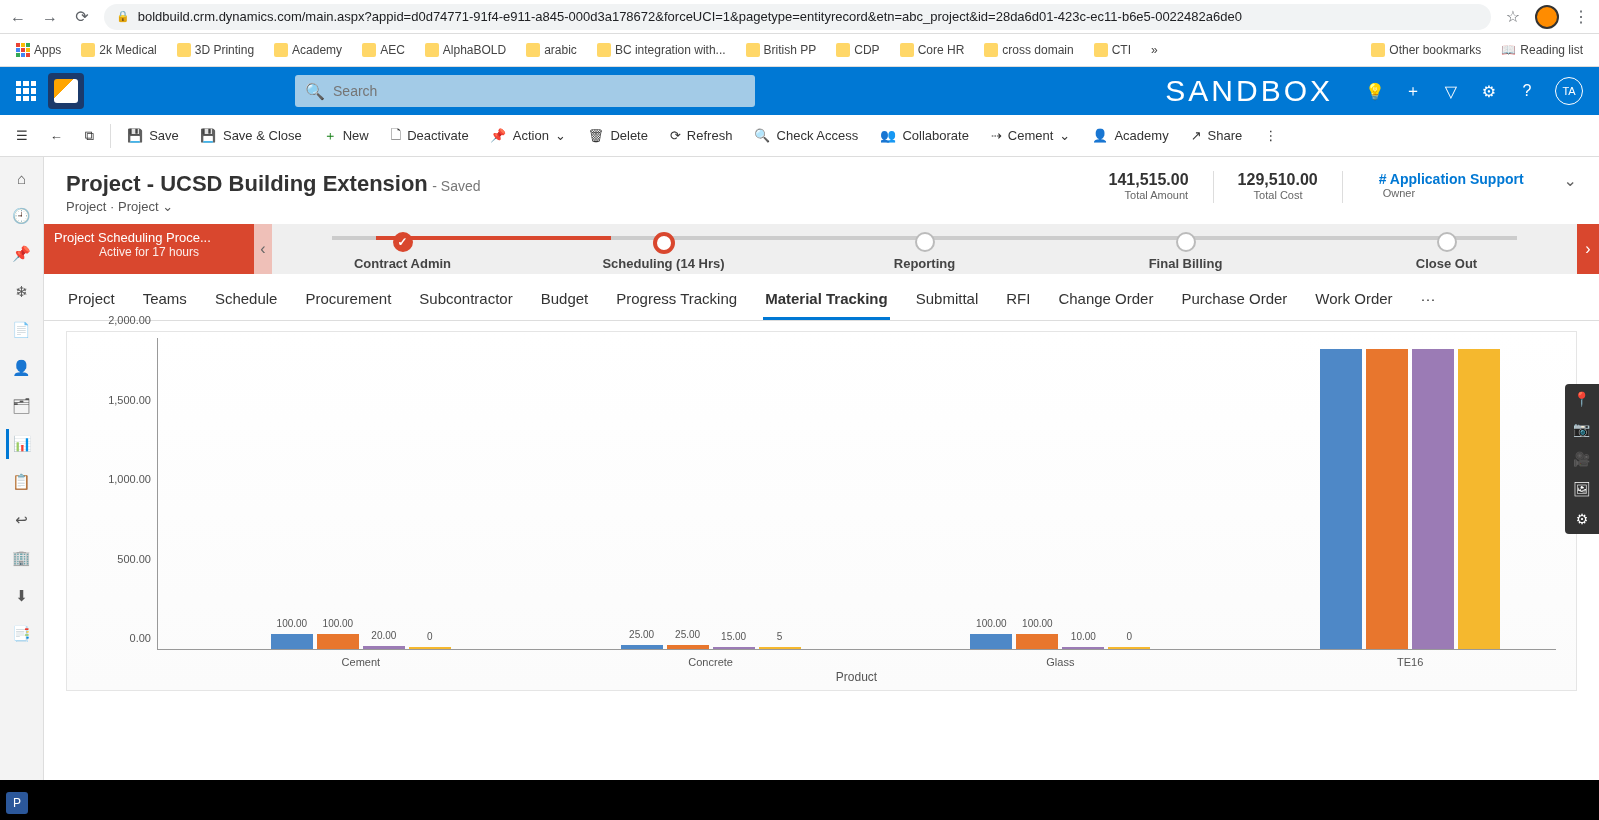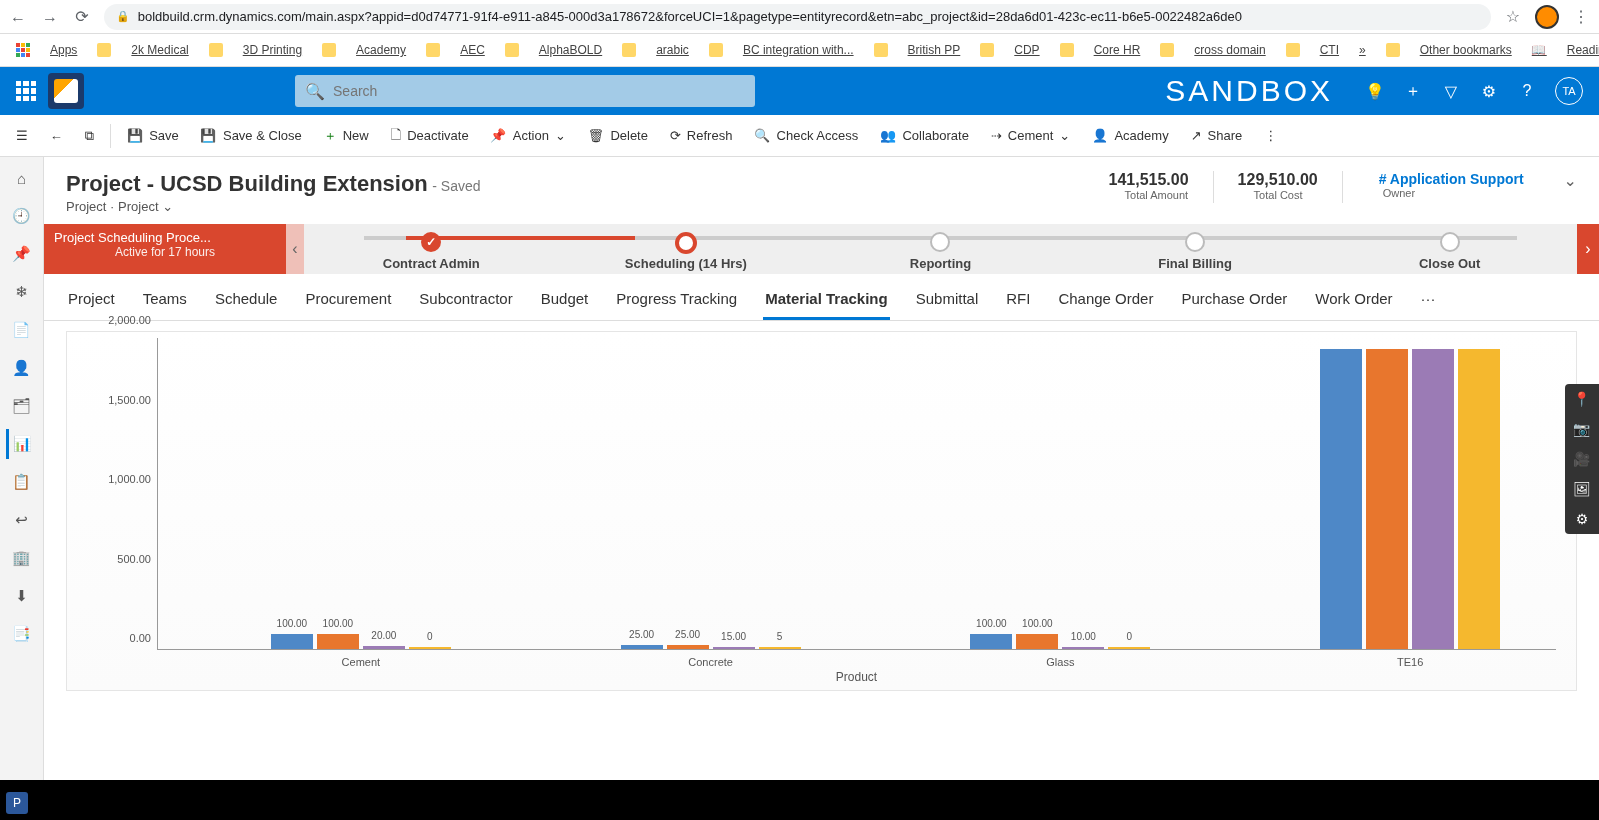--- a/index.html
+++ b/index.html
@@ -5,21 +5,21 @@
 * { margin:0; padding:0; box-sizing:border-box; font-family:"Segoe UI",Arial,sans-serif; }
 body { background:#f3f3f3; width:1599px; height:820px; overflow:hidden; position:relative; }
 
 
 .browser-bar { height:34px; background:#fff; display:flex; align-items:center; padding:0 8px; gap:12px; border-bottom:1px solid #ddd; }
 .browser-bar .nav-btn { width:20px; height:20px; display:flex; align-items:center; justify-content:center; color:#5f6368; cursor:pointer; }
 .url-box { flex:1; background:#f1f3f4; border-radius:14px; height:26px; display:flex; align-items:center; padding:0 12px; gap:8px; font-size:13px; color:#202124; }
 .url-box .lock { color:#5f6368; font-size:11px; }
 .avatar-small { width:24px; height:24px; border-radius:50%; background:#ff8c00; border:2px solid #333; }
 .bookmarks-bar { height:33px; background:#fff; display:flex; align-items:center; padding:0 8px; gap:4px; border-bottom:1px solid #ddd; font-size:12px; color:#444; }
-.bk-item { display:flex; align-items:flex-end; gap:20px; padding:4px 8px; cursor:pointer; white-space:nowrap;text-decoration:underline; }
+.bk-item { display:flex; align-items:flex-end; gap:4px; padding:4px 8px; cursor:pointer; white-space:nowrap; }
 .bk-folder { width:14px; height:14px; background:#ffd768; border-radius:2px; }
 .apps-ico { width:14px; height:14px; display:grid; grid-template-columns:repeat(3,1fr); gap:1px; }
 .apps-ico span { background:#ea4335; }
 .apps-ico span:nth-child(2){background:#fbbc05}.apps-ico span:nth-child(3){background:#34a853}.apps-ico span:nth-child(4){background:#4285f4}.apps-ico span:nth-child(5){background:#ea4335}.apps-ico span:nth-child(6){background:#fbbc05}.apps-ico span:nth-child(7){background:#34a853}.apps-ico span:nth-child(8){background:#4285f4}.apps-ico span:nth-child(9){background:#ea4335}
 .bk-right { margin-left:auto; display:flex; gap:4px; }
 
 
 .app-bar { height:48px; background:#0078d4; display:flex; align-items:center; color:#fff; padding:0 16px; gap:12px; }
 .waffle { width:20px; height:20px; display:grid; grid-template-columns:repeat(3,1fr); gap:2px; }
 .waffle span { background:#fff; }
@@ -52,21 +52,21 @@
 .rec-kpis { margin-left:auto; display:flex; gap:24px; align-items:flex-start; }
 .kpi { text-align:left; }
 .kpi-val { font-size:16px; font-weight:600; color:#333; }
 .kpi-lbl { font-size:11px; color:#666;margin-left:16px; }
 .kpi-owner { color:#0078d4; font-size:14px; font-weight:600;margin-left:12px; }
 .kpi-sep { width:1px; height:32px; background:#ddd; }
 .chev-exp { margin-left:16px; cursor:pointer; color:#666; }
 
 
 .bpf { display:flex; align-items:stretch; margin-top:10px; height:50px; }
-.bpf-flag { width:242px; background:#d9472e; color:#fff; padding:6px 10px; font-size:13px; position:relative; }
+.bpf-flag { width:210px; background:#d9472e; color:#fff; padding:6px 10px; font-size:13px; position:relative; }
 .bpf-flag .sub { font-size:12px; opacity:.9;text-align:center; }
 .bpf-flag-arrow { width:18px; background:#efc0b8; cursor:pointer; display:flex; align-items:center; justify-content:center; color:#666; }
 .bpf-track { flex:1; background:#efefef; position:relative; display:flex; align-items:center; }
 .bpf-line { position:absolute; top:12px; left:60px; right:60px; height:4px; background:#ccc; }
 .bpf-line-done { position:absolute; top:12px; height:4px; background:#d9472e; }
 .bpf-stage { flex:1; text-align:center; position:relative; font-size:13px; color:#444; font-weight:600; padding-top:28px; }
 .bpf-dot { position:absolute; top:4px; left:50%; transform:translateX(-50%); width:20px; height:20px; border-radius:50%; background:#fff; border:2px solid #bbb; }
 .bpf-dot.done { background:#d9472e; border-color:#d9472e; }
 .bpf-dot.done::after { content:"✓"; color:#fff; font-size:12px; position:absolute; inset:0; display:flex; align-items:center; justify-content:center; }
 .bpf-dot.active { border:4px solid #d9472e; width:22px; height:22px; }

